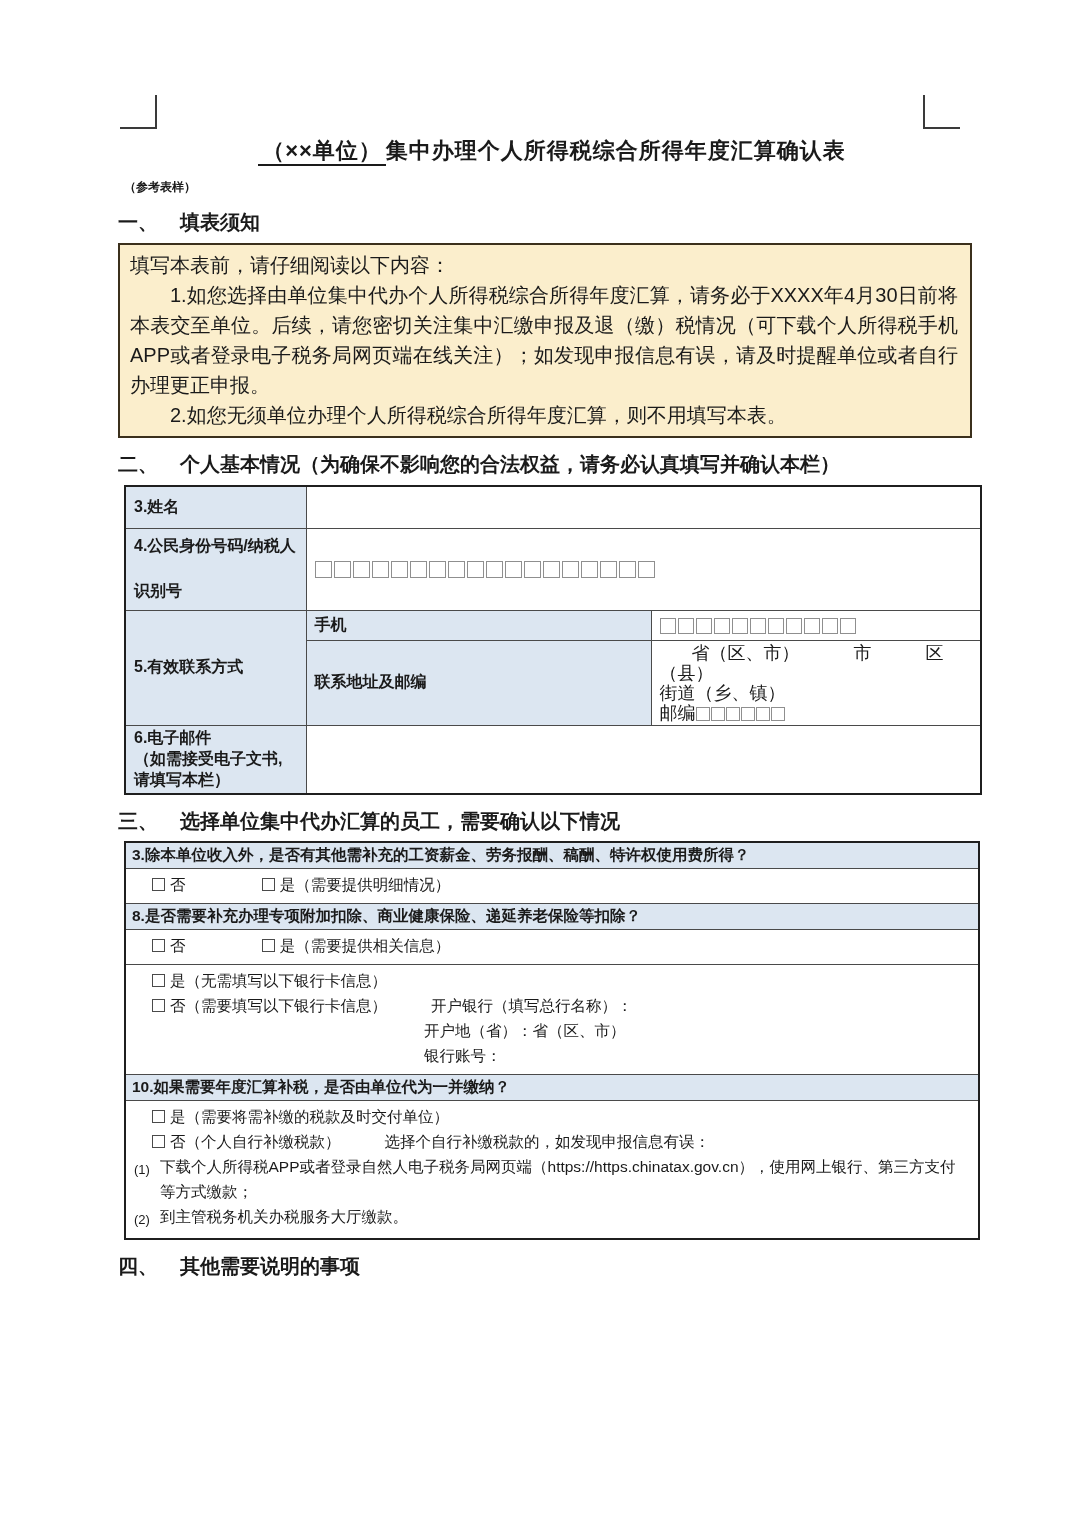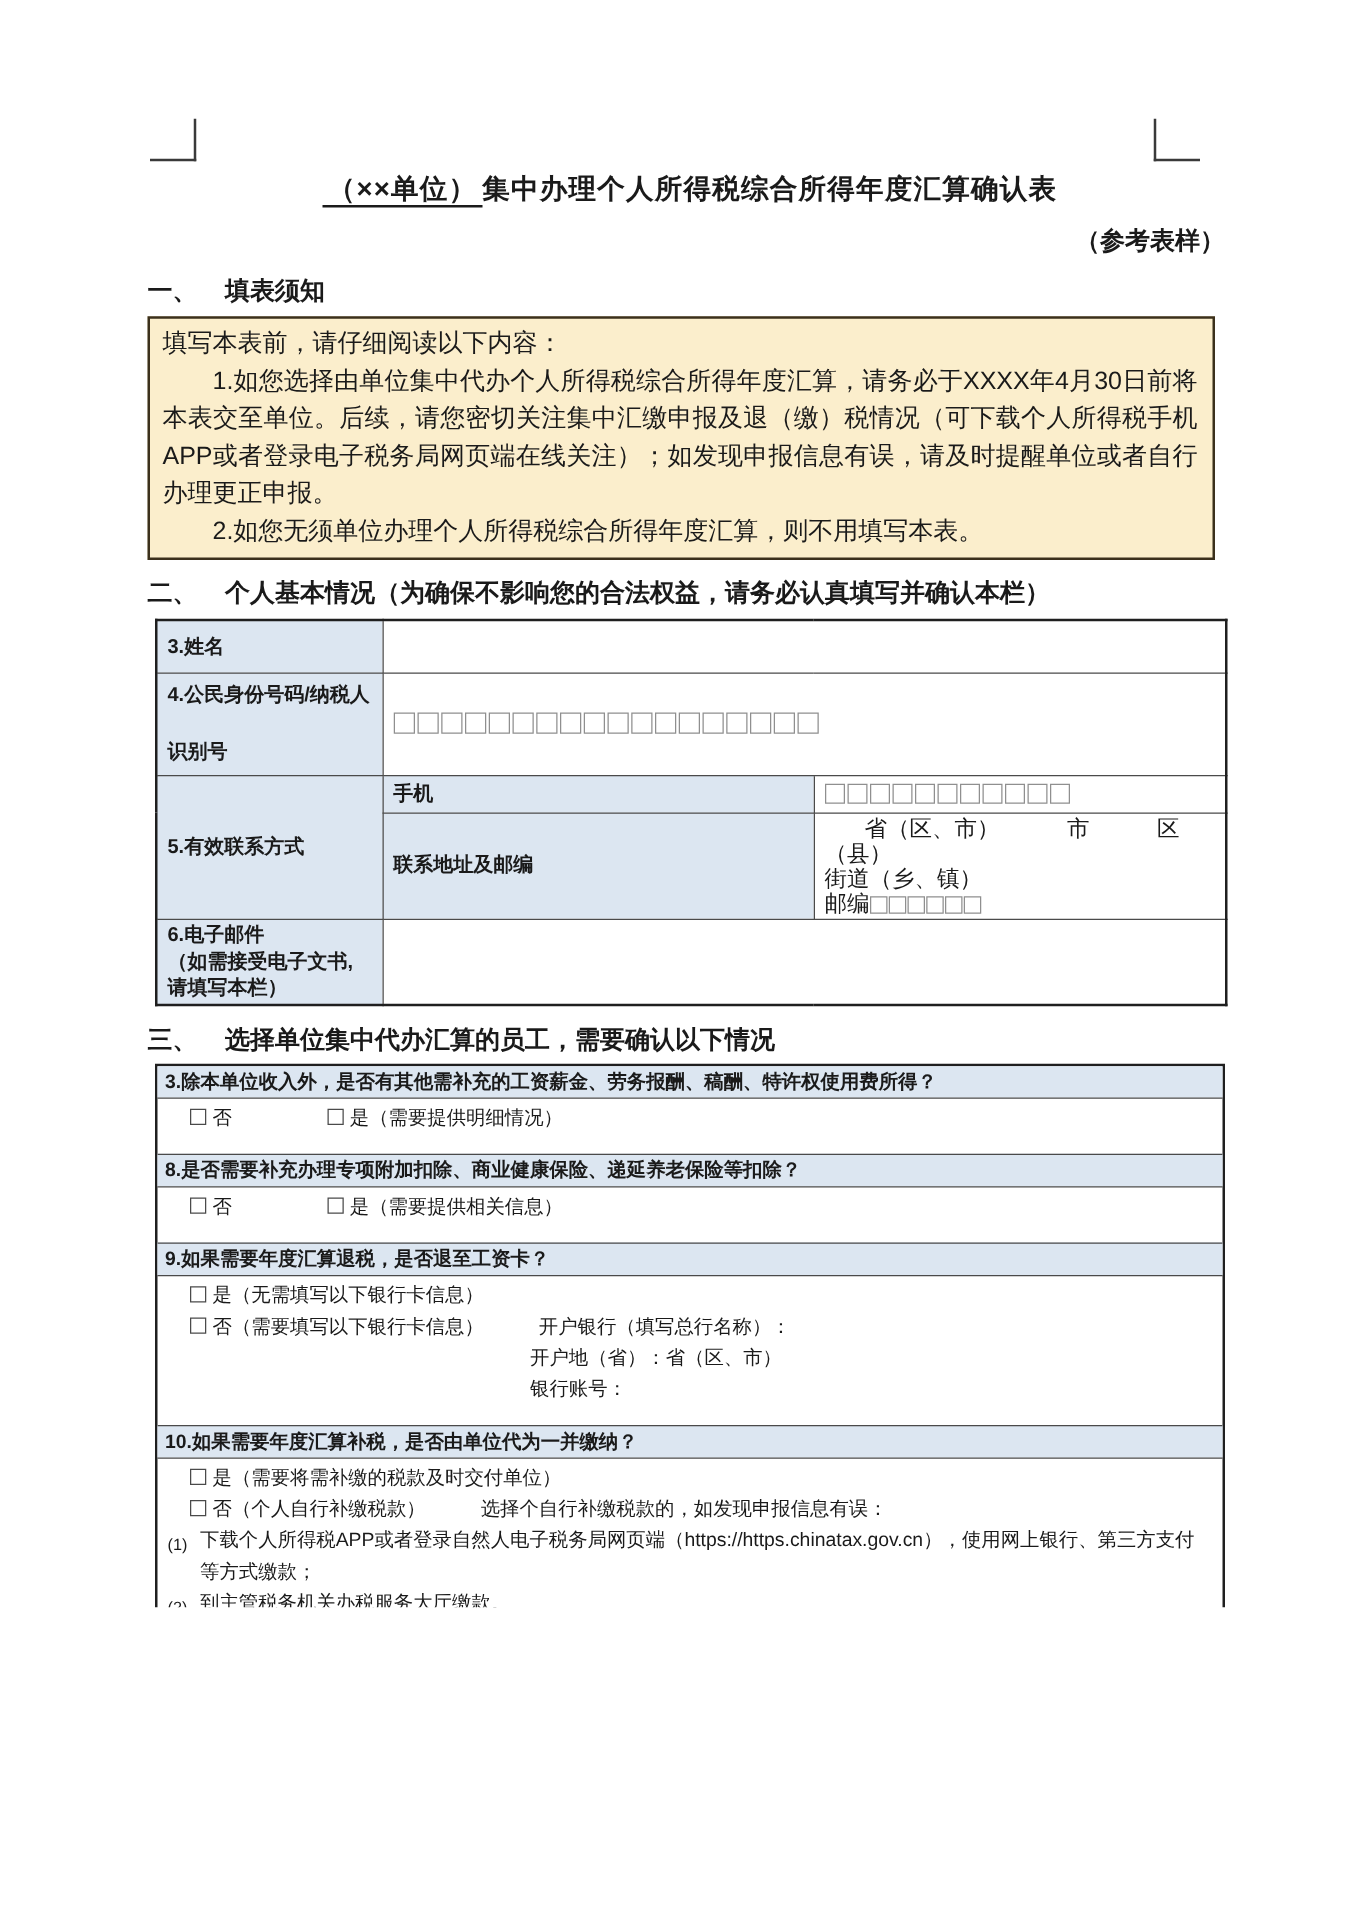--- a/index.html
+++ b/index.html
@@ -16,21 +16,21 @@
   .mark { position:absolute; width:37px; height:34px; }
   .mark.tl { left:120px; top:95px;  border-right:2px solid #3a3a3a; border-bottom:2px solid #3a3a3a; }
   .mark.tr { left:923px; top:95px;  border-left:2px solid #3a3a3a;  border-bottom:2px solid #3a3a3a; }
   .mark.bl { left:120px; top:1410px; border-right:2px solid #3a3a3a; border-top:2px solid #3a3a3a; }
   .mark.br { left:923px; top:1410px; border-left:2px solid #3a3a3a;  border-top:2px solid #3a3a3a; }
 
   .content { position:absolute; left:124px; top:130px; width:856px; }
 
   .title { text-align:center; font-size:22px; font-weight:bold; margin-top:6px; letter-spacing:1px; }
   .title .unit { border-bottom:2px solid #1a1a1a; padding:0 4px 1px 4px; }
-  .subtitle { text-align:right; font-size:20px; font-weight:bold; margin-top:13px; }
+  .subtitle { text-align:left; font-size:12px; font-weight:bold; margin-top:13px; }
 
   .sec { margin-top:13px; margin-left:-6px; font-size:20px; font-weight:bold; display:flex; }
   .sec .num { width:62px; }
 
   .notice {
     margin-top:7px; margin-left:-6px; width:854px;
     background:#FBEECC; border:2px solid #3B301C;
     padding:5px 12px 6px 10px;
     font-size:20px; line-height:30px; text-align:justify;
   }
@@ -45,21 +45,21 @@
   .boxrow.ph .box { width:16px; height:16px; }
   .boxrow.pc .box { width:14px; height:14px; margin-right:1px; }
 
   td.addr { font-size:18px; line-height:20px; padding:3px 8px; }
   .addr1 { text-indent:32px; }
 
   .qa { margin-top:6px; width:856px; border:2px solid #1f1f1f; font-size:15.5px; }
   .qrow { border-top:1px solid #4a4a4a; }
   .qrow:first-child { border-top:none; }
   .qhdr { background:#DCE6F1; font-weight:bold; padding:2px 6px; }
-  .qans { padding:3px 0 16px 26px; line-height:25px; }
+  .qans { padding:3px 0 6px 26px; line-height:25px; }
   .cb { display:inline-block; width:13px; height:13px; border:1px solid #4a4a4a; margin-right:5px; vertical-align:-1px; background:#fff; }
   .opt + .opt { margin-left:72px; }
   .bankind { margin-left:272px; }
   .notegap { margin-left:44px; }
   .mline { display:flex; }
   .mnum { width:26px; margin-left:-18px; font-size:13px; padding-top:3px; flex:none; }
   .mtxt { flex:1; padding-right:8px; }
 
   .remarks { margin-top:9px; width:856px; height:118px; border:2px solid #555; background:#fff; }
 
@@ -161,21 +161,20 @@
         <span class="opt"><span class="cb"></span><span>否</span></span>
         <span class="opt"><span class="cb"></span><span>是（需要提供明细情况）</span></span>
       </div>
 
       <div class="qrow qhdr">8.是否需要补充办理专项附加扣除、商业健康保险、递延养老保险等扣除？</div>
       <div class="qrow qans">
         <span class="opt"><span class="cb"></span><span>否</span></span>
         <span class="opt"><span class="cb"></span><span>是（需要提供相关信息）</span></span>
       </div>
 
-      <div class="qrow qhdr">9.如果需要年度汇算退税，是否退至工资卡？</div>
       <div class="qrow qans">
         <div><span class="cb"></span><span>是（无需填写以下银行卡信息）</span></div>
         <div>
           <span><span class="cb"></span><span>否（需要填写以下银行卡信息）</span></span><span class="notegap">开户银行（填写总行名称）：</span>
         </div>
         <div class="bankind">开户地（省）：省（区、市）</div>
         <div class="bankind">银行账号：</div>
       </div>
 
       <div class="qrow qhdr">10.如果需要年度汇算补税，是否由单位代为一并缴纳？</div>

